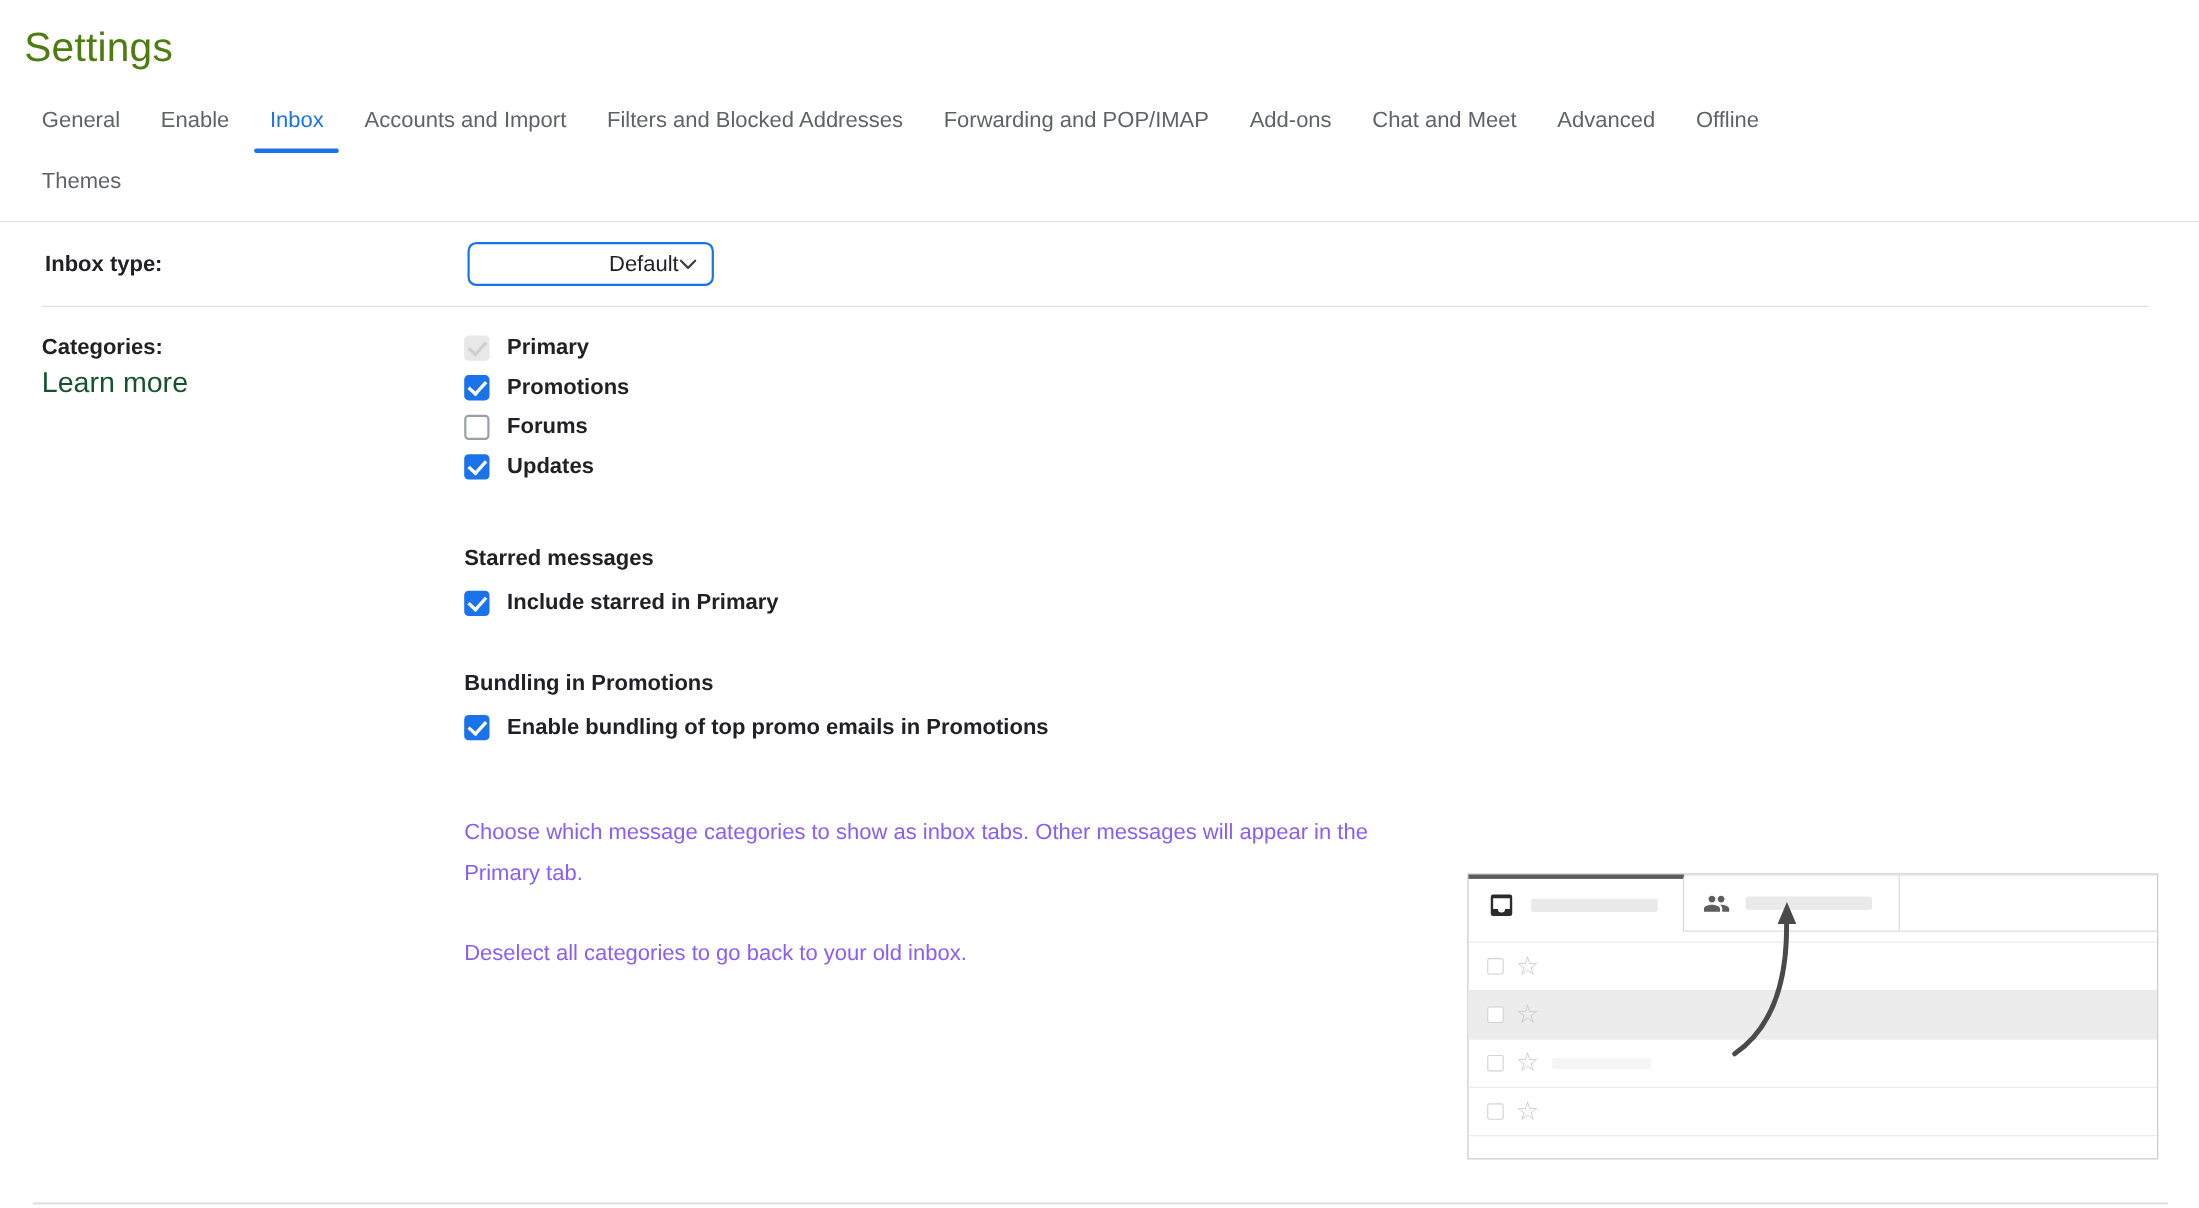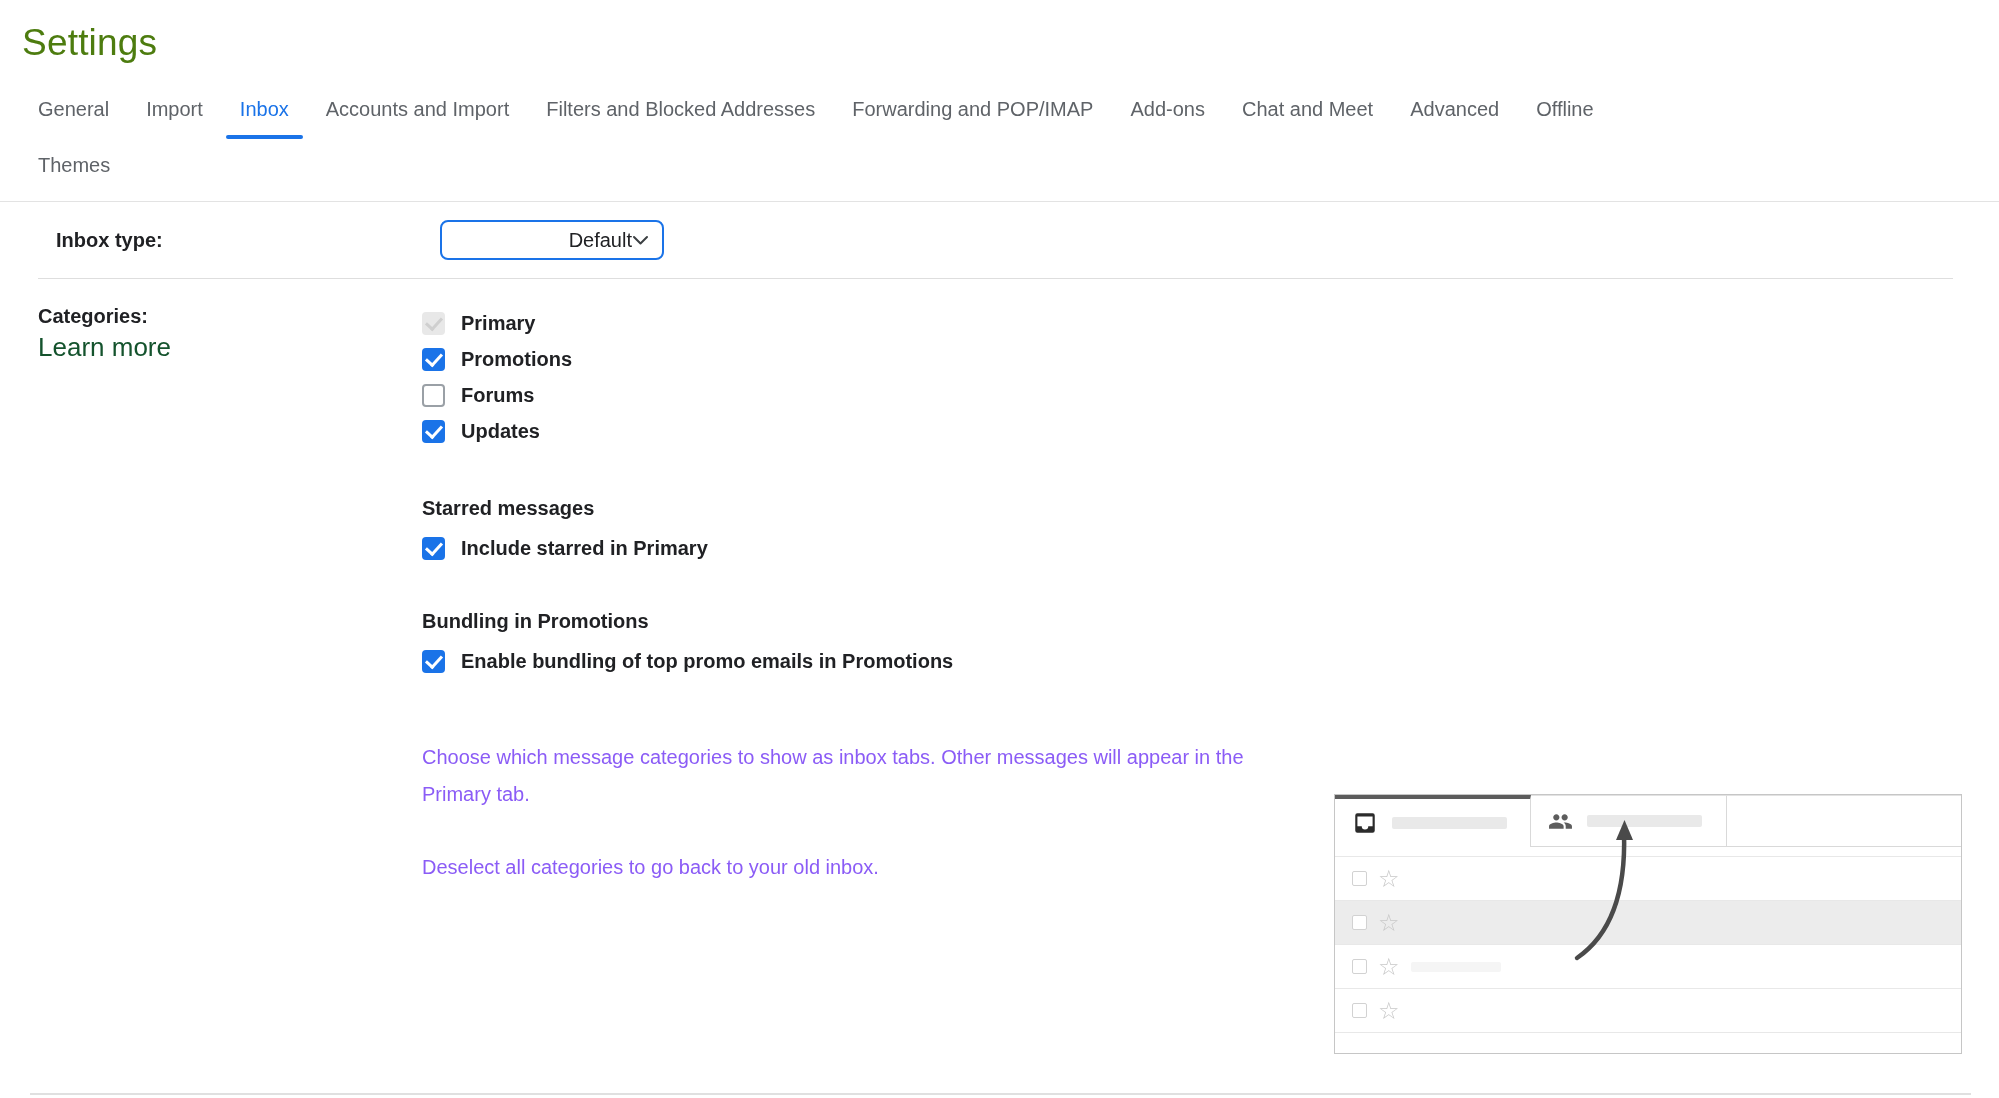--- a/index.html
+++ b/index.html
@@ -24,33 +24,33 @@
 
   .divider-full { height:1px; background:#e3e3e3; margin-top:24px; }
   .divider-inset { height:1px; background:#dedede; margin-left:38px; margin-right:46px; }
 
   
   .settings-row { display:flex; }
   .label-col { flex:0 0 422px; padding-left:38px; }
   .content-col { flex:1 1 auto; }
   .row-label { font-size:20px; font-weight:700; color:#202124; }
 
-  .inbox-type-row { padding:18px 18px; align-items:center; }
+  .inbox-type-row { padding:18px 3px; align-items:center; }
 
   .select-box {
     width:224px; height:40px; border:2px solid #1a73e8; border-radius:8px;
     display:flex; align-items:center; justify-content:flex-end;
     padding:0 13px 0 12px; background:#fff; cursor:pointer;
   }
   .select-box .select-value { font-size:20px; color:#202124; }
 
   .categories-row { padding-top:26px; position:relative; }
   .learn-more { display:inline-block; margin-top:4px; font-size:26px; color:#14532d; text-decoration:none; cursor:pointer; }
 
-  .cat-list .cat-row { display:flex; align-items:center; height:36px; }
+  .cat-list .cat-row { display:flex; align-items:flex-start; height:36px; }
   .cat-label { font-size:20px; font-weight:700; color:#202124; margin-left:16px; }
 
   .checkbox {
     width:23px; height:23px; border-radius:4px; flex:0 0 23px;
     display:flex; align-items:flex-start; justify-content:center; cursor:pointer;
   }
   .checkbox.checked { background:#1a73e8; }
   .checkbox.checked::after {
     content:""; width:7px; height:13px; margin-top:2px;
     border:solid #ffffff; border-width:0 3px 3px 0; transform:rotate(42deg);
@@ -93,21 +93,21 @@
   svg { display:block; }
 </style>
 </head>
 <body>
 
 <h1 class="page-title">Settings</h1>
 
 <nav class="tabbar">
   <div class="tabrow">
     <span class="tab">General</span>
-    <span class="tab">Import</span>
+    <span class="tab">Enable</span>
     <span class="tab active">Inbox</span>
     <span class="tab">Accounts and Import</span>
     <span class="tab">Filters and Blocked Addresses</span>
     <span class="tab">Forwarding and POP/IMAP</span>
     <span class="tab">Add-ons</span>
     <span class="tab">Chat and Meet</span>
     <span class="tab">Advanced</span>
     <span class="tab">Offline</span>
   </div>
   <div class="tabrow second">

